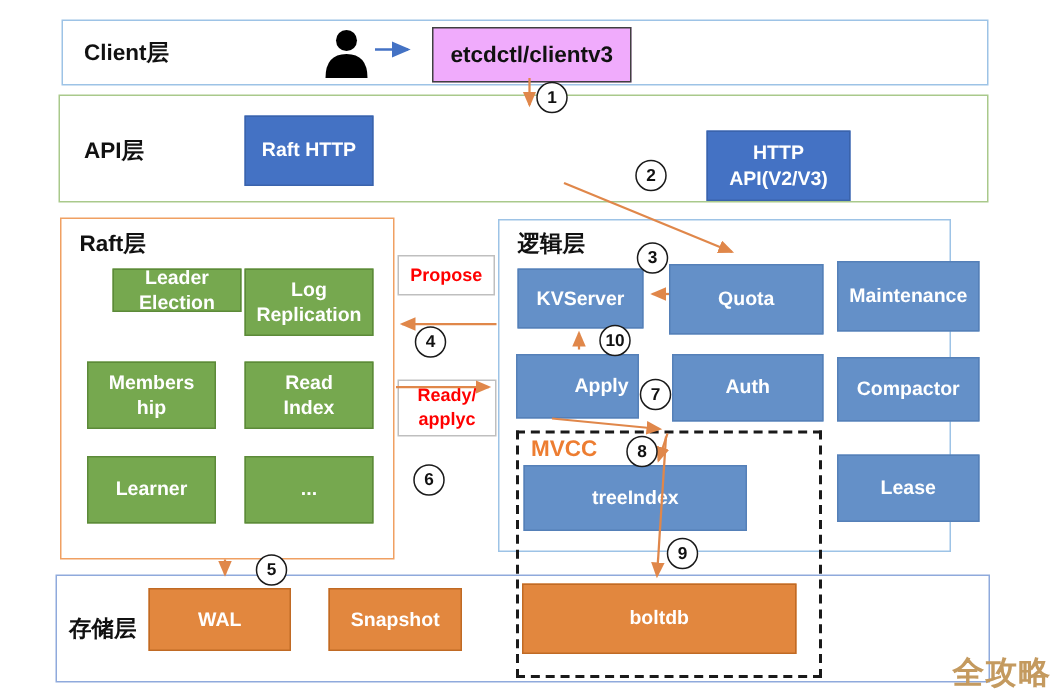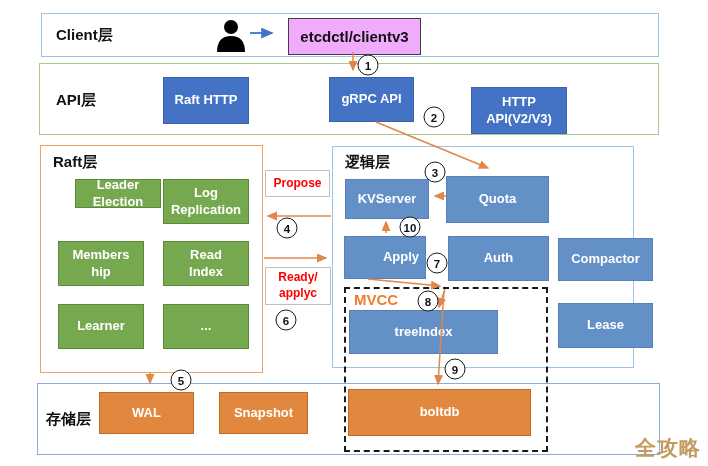--- a/index.html
+++ b/index.html
@@ -23,21 +23,21 @@
   .orange{background:#E2873E;border:1px solid #C06A24;}
 
   .etcd-box{position:absolute;left:246px;top:4px;width:131px;height:35px;background:#f0abfc;
        border:1.5px solid #404040;display:flex;align-items:center;justify-content:center;
        font-size:15px;font-weight:600;color:#111;}
 
   .flow-label{position:absolute;background:#fff;border:1px solid #BFBFBF;color:#FF0000;
        font-size:12px;font-weight:bold;display:flex;align-items:center;justify-content:center;
        text-align:center;line-height:1.3;white-space:pre-line;z-index:4;box-sizing:border-box;}
   .propose{left:265px;top:170px;width:65px;height:27px;}
-  .ready{left:265px;top:267px;width:66px;height:38px;}
+  .ready{left:265px;top:253px;width:66px;height:38px;}
 
   .mvcc{position:absolute;left:344px;top:287px;width:204px;height:165px;border:2px dashed #1a1a1a;
        z-index:3;box-sizing:border-box;background:transparent;}
   .mvcc-label{position:absolute;left:8px;top:2px;color:#ED7D31;font-size:15px;font-weight:bold;}
 
   .step{position:absolute;width:21px;height:21px;border:1.6px solid #1a1a1a;border-radius:50%;
        background:#fff;color:#111;font-size:11.5px;font-weight:bold;display:flex;align-items:center;
        justify-content:center;z-index:6;transform:translate(-50%,-50%);box-sizing:border-box;}
 
   #arrows{position:absolute;left:0;top:0;z-index:5;pointer-events:none;}
@@ -59,21 +59,20 @@
         <circle cx="18" cy="9" r="7" fill="#000"></circle>
         <path d="M4 34 Q4 18 18 18 Q32 18 32 34 Z" fill="#000"></path>
       </svg>
     </div>
     <div class="etcd-box">etcdctl/clientv3</div>
   </div>
 
   <div class="layer api-layer">
     <div class="layer-label" style="left:16px;top:27px;">API层</div>
     <div class="box blue-api" style="left:123px;top:13px;width:86px;height:47px;">Raft HTTP</div>
-    <div class="box blue-api" style="left:289px;top:13px;width:85px;height:45px;">gRPC API</div>
     <div class="box blue-api" style="left:431px;top:13px;width:96px;height:47px;margin-top:10px;">HTTP
 API(V2/V3)</div>
   </div>
 
   <div class="layer raft-layer">
     <div class="layer-label" style="left:12px;top:7px;">Raft层</div>
     <div class="box green" style="left:34px;top:33px;width:86px;height:29px;">Leader
 Election</div>
     <div class="box green" style="left:122px;top:33px;width:86px;height:45px;">Log
 Replication</div>
@@ -82,20 +81,21 @@
     <div class="box green" style="left:122px;top:95px;width:86px;height:45px;">Read
 Index</div>
     <div class="box green" style="left:17px;top:158px;width:86px;height:45px;">Learner</div>
     <div class="box green" style="left:122px;top:158px;width:86px;height:45px;">...</div>
   </div>
 
   <div class="layer logic-layer">
     <div class="layer-label" style="left:12px;top:6px;">逻辑层</div>
     <div class="box blue-logic" style="left:12px;top:32px;width:84px;height:40px;">KVServer</div>
     <div class="box blue-logic" style="left:113px;top:29px;width:103px;height:47px;">Quota</div>
+    <div class="box blue-logic" style="left:225px;top:27px;width:95px;height:47px;">Maintenance</div>
     <div class="box blue-logic" style="left:11px;top:89px;width:82px;height:43px;padding-left:32px;">Apply</div>
     <div class="box blue-logic" style="left:115px;top:89px;width:101px;height:45px;">Auth</div>
     <div class="box blue-logic" style="left:225px;top:91px;width:95px;height:43px;">Compactor</div>
     <div class="box blue-logic" style="left:225px;top:156px;width:95px;height:45px;">Lease</div>
   </div>
 
   <div class="mvcc">
     <div class="mvcc-label">MVCC</div>
     <div class="box blue-logic" style="left:3px;top:21px;width:149px;height:44px;">treeIndex</div>
   </div>

